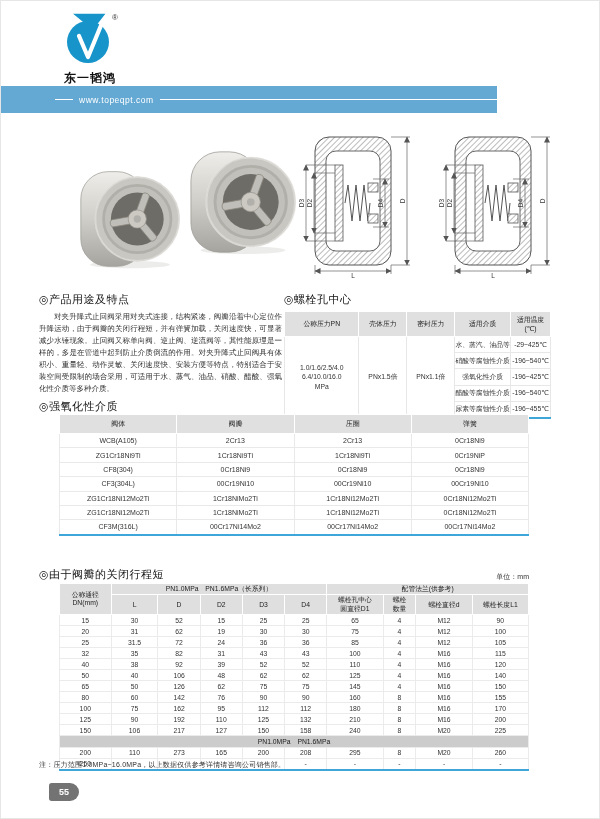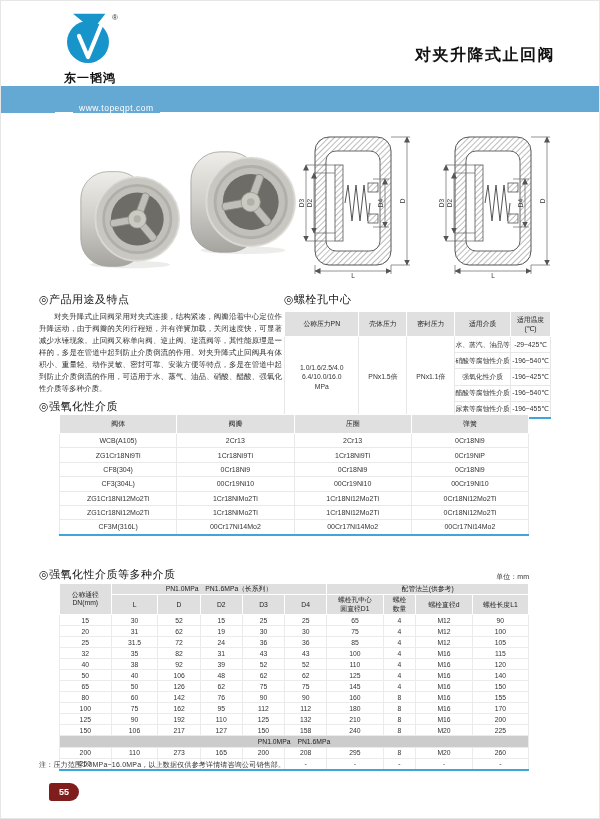--- a/index.html
+++ b/index.html
@@ -5,21 +5,21 @@
   html,body{margin:0;padding:0;background:#f2f2f2;}
   .page{
     position:relative;width:600px;height:819px;margin:0 auto;background:#fff;
     border:1px solid #e6e6e6;box-sizing:border-box;overflow:hidden;
     font-family:"Liberation Sans","DejaVu Sans",sans-serif;color:#222;
   }
   
   .logo-wrap{position:absolute;left:50px;top:10px;width:78px;text-align:center;}
   .brand{font-size:12px;font-weight:bold;letter-spacing:1px;color:#111;margin-top:1px;}
   .page-title{position:absolute;right:44px;top:44px;font-size:16px;font-weight:bold;letter-spacing:1.5px;color:#111;}
-  .topbar{position:absolute;left:0;top:85px;width:600px;height:27px;display:flex;align-items:flex-end;}
+  .topbar{position:absolute;left:0;top:85px;width:496px;height:27px;display:flex;align-items:center;}
   .topbar .seg{height:1px;background:#fff;}
   .topbar .seg.s1{width:18px;margin-left:54px;}
   .topbar .seg.s2{flex:1;}
   .topbar .site{color:#fff;font-size:8.5px;letter-spacing:.5px;padding:0 6px;}
   
   .photos{position:absolute;left:60px;top:145px;width:250px;height:135px;}
   .xsec1{position:absolute;left:298px;top:126px;width:125px;height:152px;}
   .xsec2{position:absolute;left:438px;top:126px;width:125px;height:152px;}
   
   .sec-title{font-size:11px;font-weight:normal;color:#111;letter-spacing:.5px;}
@@ -136,21 +136,20 @@
   <div class="logo-wrap">
     <svg width="64" height="54" viewBox="0 0 64 54">
       <path d="M13,2 h36 l-14,18 z" fill="#1795ca" stroke="#ffffff" stroke-width="1.6"></path>
       <circle cx="30" cy="31" r="21" fill="#1795ca"></circle>
       <polyline points="21,25 30,46 44,12" fill="none" stroke="#ffffff" stroke-width="4.2" stroke-linecap="round" stroke-linejoin="round"></polyline>
       <text x="54" y="9" font-size="8" fill="#333">®</text>
     </svg>
     <div class="brand">东一韬鸿</div>
   </div>
 
-  <div class="page-title">对夹升降式止回阀</div>
 
   <div class="topbar" style="background:#64a9d3;">
     <div class="seg s1"></div>
     <span class="site">www.topeqpt.com</span>
     <div class="seg s2"></div>
   </div>
 
   <svg class="photos" viewBox="0 0 250 135">
     <use href="#valve" x="18" y="22" width="102" height="102"></use>
     <use href="#valve" x="128" y="2" width="108" height="108"></use>
@@ -158,21 +157,21 @@
 
   <svg class="xsec1" viewBox="0 0 125 152">
     <use href="#xsec" x="0" y="0" width="125" height="152"></use>
   </svg>
   <svg class="xsec2" viewBox="0 0 125 152">
     <use href="#xsec" x="0" y="0" width="125" height="152"></use>
   </svg>
 
   <div class="features">
     <div class="sec-title">◎产品用途及特点</div>
-    <p>对夹升降式止回阀采用对夹式连接，结构紧凑，阀瓣沿着中心定位作升降运动，由于阀瓣的关闭行程短，并有弹簧加载，关闭速度快，可显著减少水锤现象。止回阀又称单向阀、逆止阀、逆流阀等，其性能原理是一样的，多是在管道中起到防止介质倒流的作用。对夹升降式止回阀具有体积小、重量轻、动作灵敏、密封可靠、安装方便等特点，多是在管道中起到防止介质倒流的作用，可适用于水、蒸气、油品、硝酸、醋酸、强氧化性介质等多种介质。</p>
+    <p>对夹升降式止回阀采用对夹式连接，结构紧凑，阀瓣沿着中心定位作升降运动，由于阀瓣的关闭行程短，并有弹簧加载，关闭速度快，可显著减少水锤现象。止回阀又称单向阀、逆止阀、逆流阀等，其性能原理是一样的，多是在管道中起到防止介质倒流的作用。对夹升降式止回阀具有体积小、重量轻、动作灵敏、关闭速度快、安装方便等特点，特别适合于安装空间受限制的场合采用，可适用于水、蒸气、油品、硝酸、醋酸、强氧化性介质等多种介质。</p>
   </div>
 
   <div class="performance">
     <div class="sec-title">◎螺栓孔中心</div>
     <table class="perf-table blue-underline">
       <colgroup>
         <col style="width:28%">
           <col style="width:18%">
           <col style="width:18%">
           <col style="width:21%">
@@ -275,21 +274,21 @@
             <td>CF3M(316L)</td>
             <td>00Cr17Ni14Mo2</td>
             <td>00Cr17Ni14Mo2</td>
             <td>00Cr17Ni14Mo2</td>
           </tr>
         </tbody>
     </table>
   </div>
 
   <div class="dim-head">
-    <span class="sec-title">◎强氧化性介质等多种介质</span>
+    <span class="sec-title">◎由于阀瓣的关闭行程短</span>
     <span class="unit">单位：mm</span>
   </div>
   <div class="dimensions">
     <table class="dim-table blue-underline">
       <colgroup>
         <col style="width:11%">
           <col style="width:10%">
           <col style="width:9%">
           <col style="width:9%">
           <col style="width:9%">
@@ -483,15 +482,15 @@
             <td>-</td>
             <td>-</td>
             <td>-</td>
           </tr>
         </tbody>
     </table>
   </div>
 
   <div class="note">注：压力范围1.0MPa~16.0MPa，以上数据仅供参考详情请咨询公司销售部。</div>
 
-  <div class="badge" style="background:#7f1d1d;">55</div>
+  <div class="badge" style="background:#737373;">55</div>
 
 </div>
 
 </body></html>

